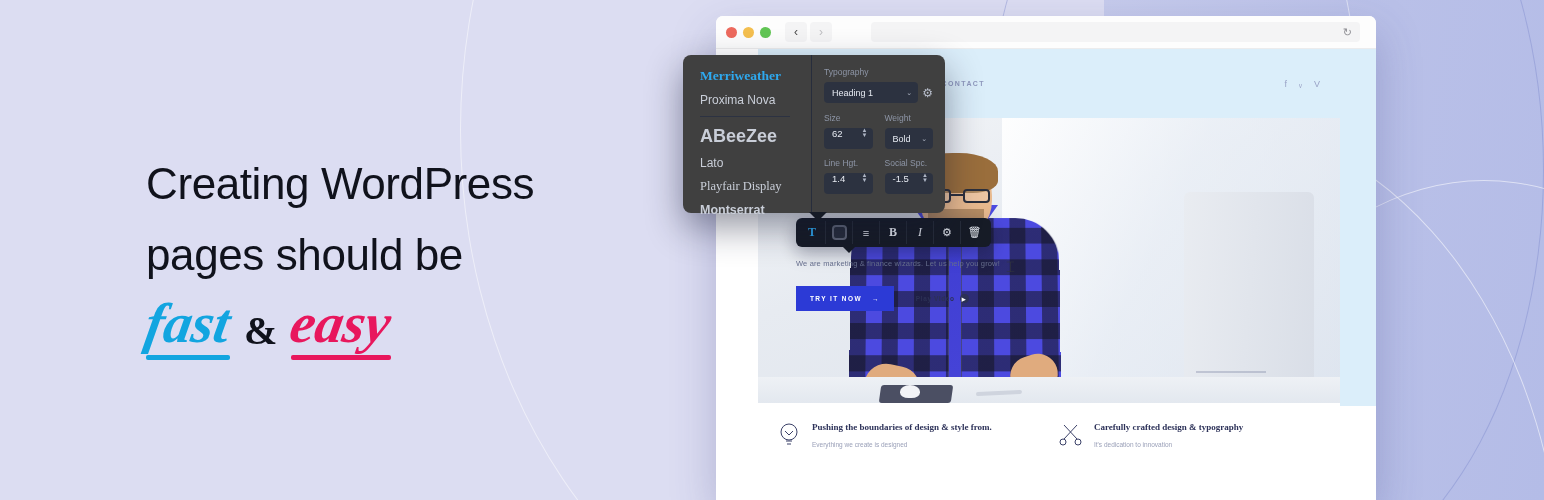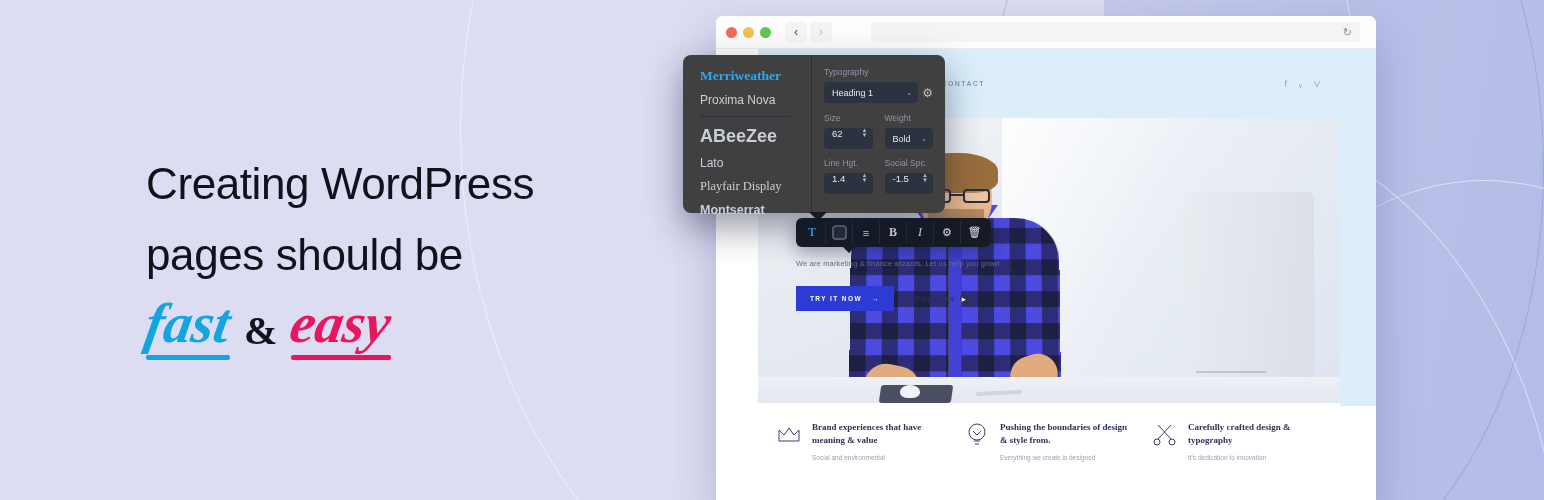--- a/index.html
+++ b/index.html
@@ -402,31 +402,20 @@
         <span>f</span>
         <span>ᵥ</span>
         <span>V</span>
       </div>
     </div>
 
     <div id="features">
       <div class="feature">
         <div class="feat-icon">
           <svg viewBox="0 0 26 26" width="26" height="26" fill="none" stroke="#3b4168" stroke-width="1">
-            <path d="M3 9 L3 20 L23 20 L23 9 L18 14 L13 7 L8 14 Z"></path>
-          </svg>
-        </div>
-        <div>
-          <div class="feat-title">Brand experiences that have meaning &amp; value</div>
-          <div class="feat-sub">Social and environmental</div>
-        </div>
-      </div>
-      <div class="feature">
-        <div class="feat-icon">
-          <svg viewBox="0 0 26 26" width="26" height="26" fill="none" stroke="#3b4168" stroke-width="1">
             <circle cx="13" cy="11" r="8"></circle>
             <path d="M9 10 L13 14 L17 10"></path>
             <path d="M10 20 L16 20 M11 23 L15 23"></path>
           </svg>
         </div>
         <div>
           <div class="feat-title">Pushing the boundaries of design &amp; style from.</div>
           <div class="feat-sub">Everything we create is designed</div>
         </div>
       </div>

